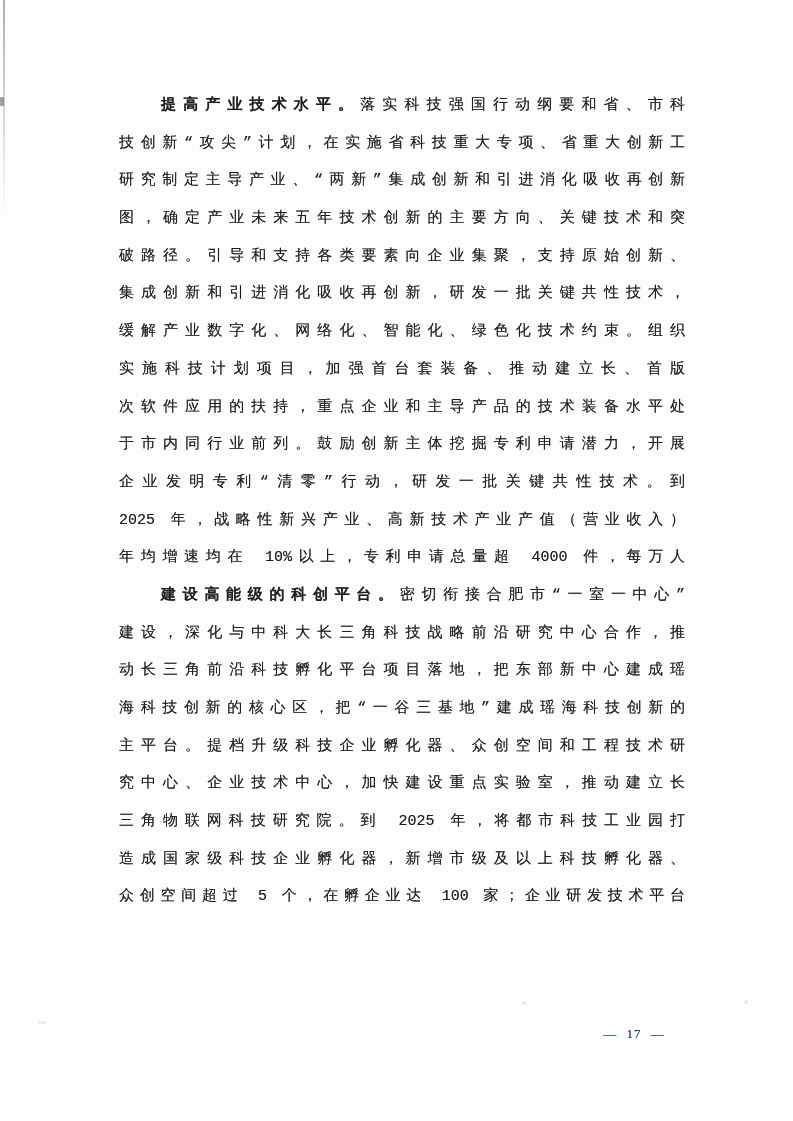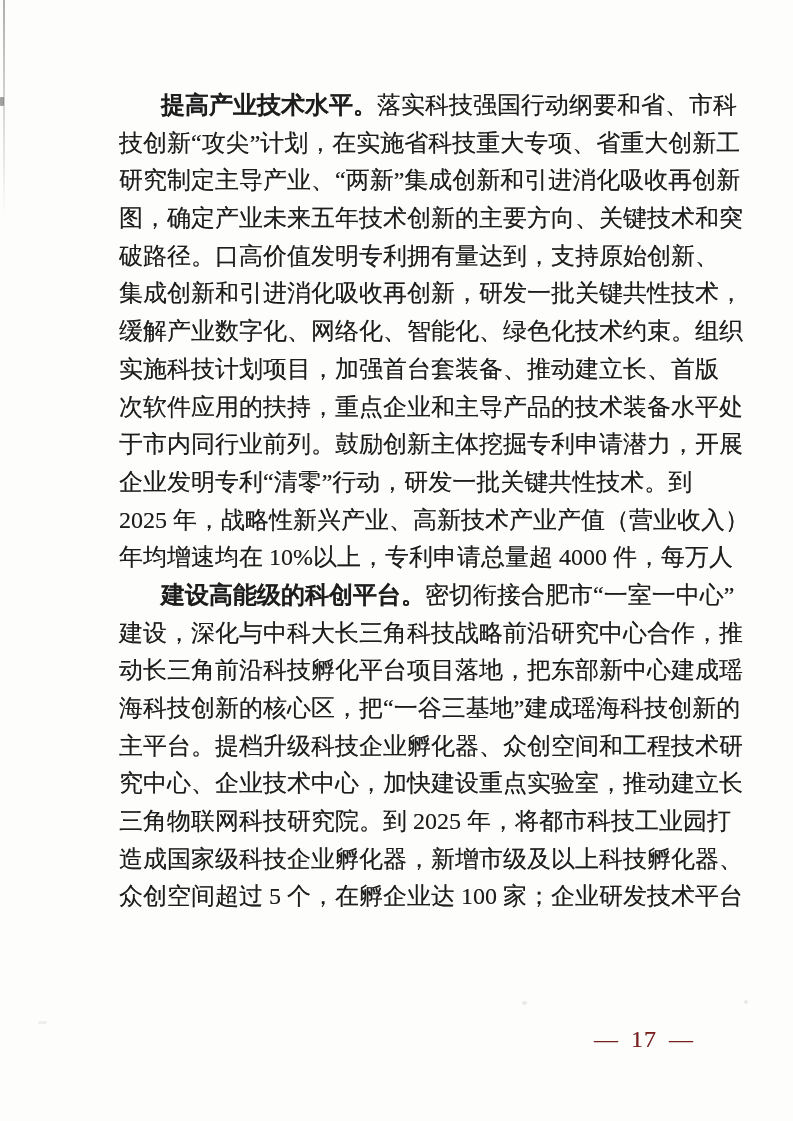--- a/index.html
+++ b/index.html
@@ -20,45 +20,46 @@
   
   .textblock {
     position: absolute;
     left: 119px;
     top: 87px;
     width: 566px;
   }
   .line {
     height: 37.7px;
     line-height: 37.7px;
-    font-size: 24px;
+    font-size: 15px;
     text-align: justify;
     text-align-last: justify;
     white-space: nowrap;
     text-shadow: 0 0 0.6px rgba(20,20,20,0.55);
+    font-family: Liberation Mono, monospace;
   }
   .line.first {
     text-indent: 42px;
   }
   .line.parend {
     text-align-last: left;
   }
   .run-in {
     font-weight: 700;
   }
   
   .page-number {
     position: absolute;
     left: 594px;
     top: 1026px;
     width: 80px;
-    font-size: 24px;
+    font-size: 13px;
     letter-spacing: 1px;
     word-spacing: 5px;
-    color: #7f1d1d;
+    color: #0c4a6e;
     text-align: center;
     white-space: nowrap;
     text-shadow: 0 0 0.5px rgba(20,20,20,0.5);
   }
   
   .edge-line {
     position: absolute;
     left: 3px;
     top: 0;
     width: 2px;
@@ -94,21 +95,21 @@
   <div class="speck s1"></div>
   <div class="speck s2"></div>
   <div class="speck s3"></div>
   <div class="speck s4"></div>
 
   <div class="textblock" id="textblock">
       <div class="line first"><span class="run-in">提高产业技术水平。</span>落实科技强国行动纲要和省、市科</div>
       <div class="line">技创新“攻尖”计划，在实施省科技重大专项、省重大创新工</div>
       <div class="line">研究制定主导产业、“两新”集成创新和引进消化吸收再创新</div>
       <div class="line">图，确定产业未来五年技术创新的主要方向、关键技术和突</div>
-      <div class="line">破路径。口高价值发明专利拥有量达到，支持原始创新、</div>
+      <div class="line">破路径。引导和支持各类要素向企业集聚，支持原始创新、</div>
       <div class="line">集成创新和引进消化吸收再创新，研发一批关键共性技术，</div>
       <div class="line">缓解产业数字化、网络化、智能化、绿色化技术约束。组织</div>
       <div class="line">实施科技计划项目，加强首台套装备、推动建立长、首版</div>
       <div class="line">次软件应用的扶持，重点企业和主导产品的技术装备水平处</div>
       <div class="line">于市内同行业前列。鼓励创新主体挖掘专利申请潜力，开展</div>
       <div class="line">企业发明专利“清零”行动，研发一批关键共性技术。到</div>
       <div class="line">2025 年，战略性新兴产业、高新技术产业产值（营业收入）</div>
       <div class="line">年均增速均在 10%以上，专利申请总量超 4000 件，每万人</div>
       <div class="line first"><span class="run-in">建设高能级的科创平台。</span>密切衔接合肥市“一室一中心”</div>
       <div class="line">建设，深化与中科大长三角科技战略前沿研究中心合作，推</div>

